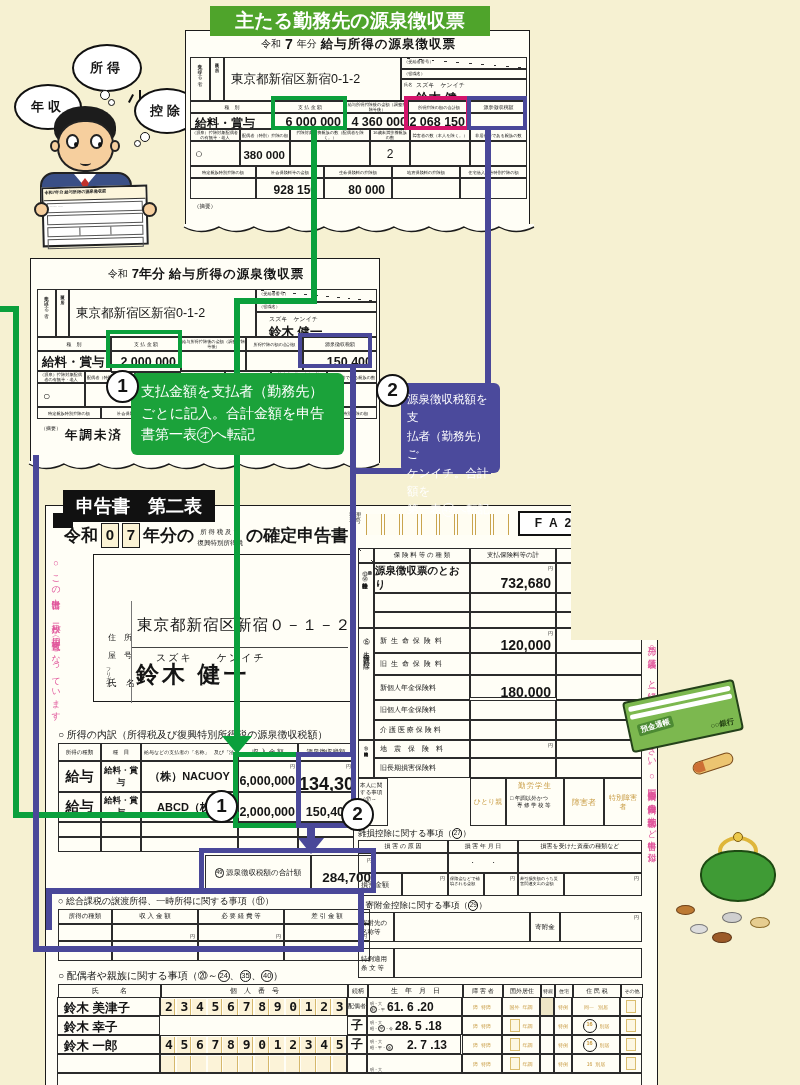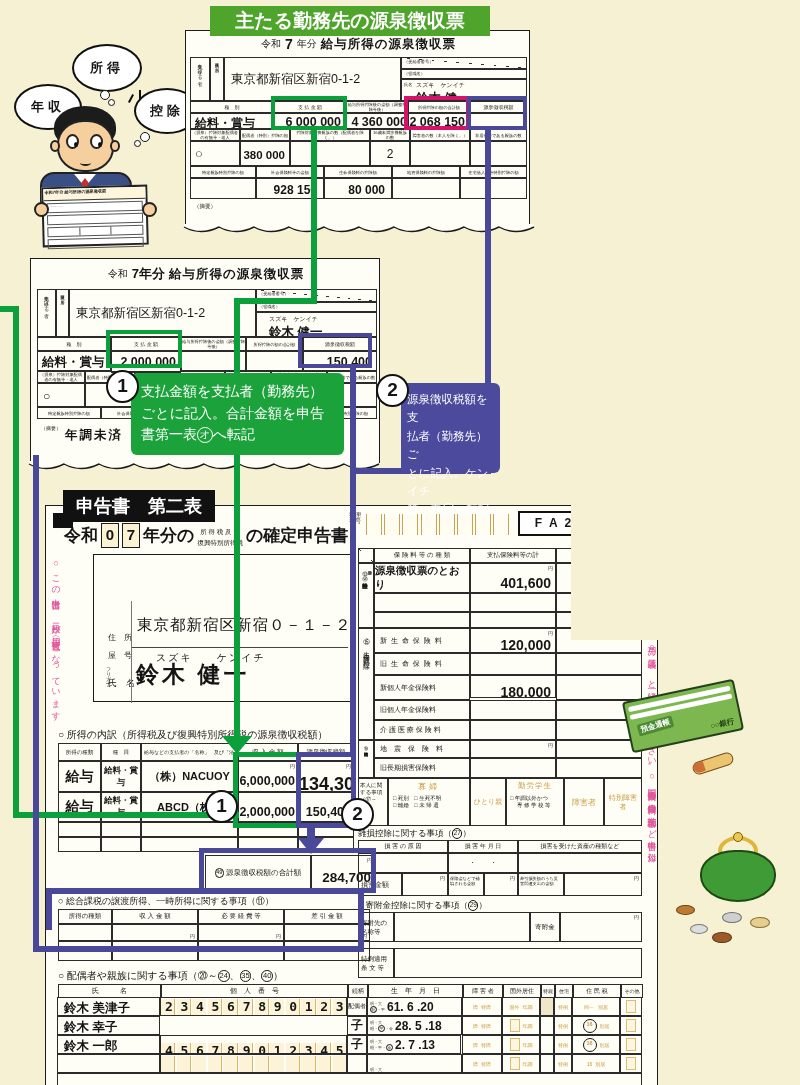--- a/index.html
+++ b/index.html
@@ -226,25 +226,25 @@
         <span class="r16">16</span>
         <span class="stamp">別居</span>
       </div>
     <div class="cell ctr" style="left:563px;top:0;width:22px;height:19px">
         <span class="tbx"></span>
       </div>
   </div>
 
   <div class="abs" style="left:57px;top:1035px;width:585px;height:19px;z-index:2">
     <div class="cell" style="left:0;top:0;width:103px;height:19px;font-weight:700;font-size:12.5px;padding:2px 0 0 6px">鈴木 一郎</div>
-    <div class="cell" style="left:103px;top:0;width:187px;height:19px;padding-top:7px">
+    <div class="cell" style="left:103px;top:0;width:187px;height:19px;padding-top:1px">
         <div class="digits">456789012345</div>
       </div>
     <div class="cell ctr" style="left:290px;top:0;width:20px;height:19px;font-size:12px;font-weight:700">子</div>
-    <div class="cell" style="left:310px;top:0;width:94px;height:19px;display:flex;align-items:center;gap:2px;padding-left:2px">
+    <div class="cell" style="left:310px;top:0;width:94px;height:19px;display:flex;align-items:center;gap:14px;padding-left:2px">
       <span class="era"><span>明・大</span><br><span>昭・平・</span><span class="ring">令</span><span></span></span>
       <span style="font-size:12px;font-weight:700">2. 7 .13</span>
     </div>
     <div class="cell ctr" style="left:405px;top:0;width:40px;height:19px;gap:3px">
         <span class="stamp">障</span>
         <span class="stamp">特障</span>
       </div>
     <div class="cell ctr" style="left:445px;top:0;width:38px;height:19px;gap:3px">
         <span class="tbx"></span>
         <span class="stamp">年調</span>
@@ -297,21 +297,21 @@
     <div class="cell t65 ctr" style="left:112px;top:0;width:86px;height:15px">支払保険料等の計</div>
     <div class="cell t65 ctr" style="left:198px;top:0;width:86px;height:15px">うち</div>
 
     <div class="cell" style="left:0;top:15px;width:16px;height:65px">
       <div class="vt" style="font-size:5.5px;margin:2px auto 0">⑬⑭ 社会保険料控除</div>
       <div class="vt" style="font-size:3.4px;position:absolute;right:1px;top:4px;color:#555">小規模企業共済等掛金控除</div>
     </div>
     <div class="cell" style="left:16px;top:15px;width:96px;height:30px;font-size:10.5px;font-weight:700;display:flex;align-items:center;justify-content:center">源泉徴収票のとおり</div>
     <div class="cell" style="left:112px;top:15px;width:86px;height:30px">
         <span class="yen">円</span>
-        <div class="amt" style="font-size:14px;margin-top:11px;padding-right:4px">401,600</div>
+        <div class="amt" style="font-size:14px;margin-top:11px;padding-right:4px">732,680</div>
       </div>
     <div class="cell" style="left:198px;top:15px;width:86px;height:30px"></div>
     <div class="cell" style="left:16px;top:45px;width:96px;height:19px"></div>
       <div class="cell" style="left:112px;top:45px;width:86px;height:19px"></div>
       <div class="cell" style="left:198px;top:45px;width:86px;height:19px"></div>
     <div class="cell" style="left:16px;top:64px;width:96px;height:16px"></div>
       <div class="cell" style="left:112px;top:64px;width:86px;height:16px"></div>
       <div class="cell" style="left:198px;top:64px;width:86px;height:16px"></div>
 
     <div class="cell" style="left:0;top:80px;width:16px;height:112px">
@@ -349,25 +349,20 @@
         <span class="yen">円</span>
       </div>
     <div class="cell t7" style="left:16px;top:210px;width:96px;height:20px;display:flex;align-items:center;padding-left:5px">旧長期損害保険料</div>
     <div class="cell" style="left:112px;top:210px;width:86px;height:20px"></div>
       <div class="cell" style="left:198px;top:210px;width:86px;height:20px"></div>
   </div>
 
   <div class="abs" style="left:358px;top:778px;width:284px;height:48px;z-index:1">
     <div class="cell t55" style="left:0;top:0;width:30px;height:48px;line-height:7px;padding:3px 1px">
       <span>本人に関する事項</span><br><span>（⑰～⑳）</span>
-    </div>
-    <div class="cell" style="left:30px;top:0;width:82px;height:48px;text-align:center">
-      <div class="tan t8" style="margin-top:2px;letter-spacing:3px">寡婦</div>
-      <div class="t55" style="margin-top:3px;text-align:left;padding-left:4px">□ 死別　□ 生死不明</div>
-      <div class="t55" style="text-align:left;padding-left:4px">□ 離婚　□ 未 帰 還</div>
     </div>
     <div class="cell ctr tan t7" style="left:112px;top:0;width:36px;height:48px">ひとり親</div>
     <div class="cell" style="left:148px;top:0;width:58px;height:48px;text-align:center">
       <div class="tan" style="margin-top:2px;font-size:7.5px;letter-spacing:1px">勤労学生</div>
       <div class="t55" style="margin-top:4px;text-align:left;padding-left:3px">□ 年調以外かつ</div>
       <div class="t55" style="text-align:left;padding-left:10px">専 修 学 校 等</div>
     </div>
     <div class="cell ctr tan t8" style="left:206px;top:0;width:40px;height:48px">障害者</div>
     <div class="cell ctr tan t7" style="left:246px;top:0;width:38px;height:48px;line-height:9px;padding:0 4px">特別障害者</div>
   </div>
@@ -632,21 +627,21 @@
 
   <div class="callout" style="left:131px;top:373px;width:213px;height:82px;background:#1ba23a;padding:8px 10px;font-size:14px;line-height:1.55">
     <span>支払金額を支払者（勤務先）</span><br>
     <span>ごとに記入。合計金額を申告</span><br>
     <span>書第一表</span><i class="cn">オ</i><span>へ転記</span>
   </div>
   <div class="circle" style="left:106px;top:370px"><span>1</span></div>
   <div class="callout" style="left:401px;top:383px;width:99px;height:90px;background:#4b4a9c;padding:7px 6px;font-size:11.5px;line-height:1.6">
     <span>源泉徴収税額を支</span><br>
     <span>払者（勤務先）ご</span><br>
-    <span>とに記入。ケンイチ</span><br>
+    <span>ケンイチ。合計額を</span><br>
     <span>第一表</span><i class="cn">49</i><span>へ転記</span>
   </div>
   <div class="circle" style="left:376px;top:374px"><span>2</span></div>
   <div class="circle" style="left:205px;top:790px"><span>1</span></div>
   <div class="circle" style="left:341px;top:798px"><span>2</span></div>
 
   <div class="abs" style="left:626px;top:690px;width:114px;height:52px;background:#7cb84f;border:2px solid #24411a;border-radius:4px;transform:rotate(-12deg);z-index:60">
     <div class="abs" style="left:3px;top:4px;width:104px;height:5px;background:#fff;border-radius:2px"></div>
     <div class="abs" style="left:3px;top:12px;width:104px;height:5px;background:#fff;border-radius:2px"></div>
     <div class="abs" style="left:8px;top:22px;color:#fff;font-size:7.5px;font-weight:700;background:#4c8a33;padding:1px 3px;border-radius:2px;transform:rotate(-4deg)">預金通帳</div>

